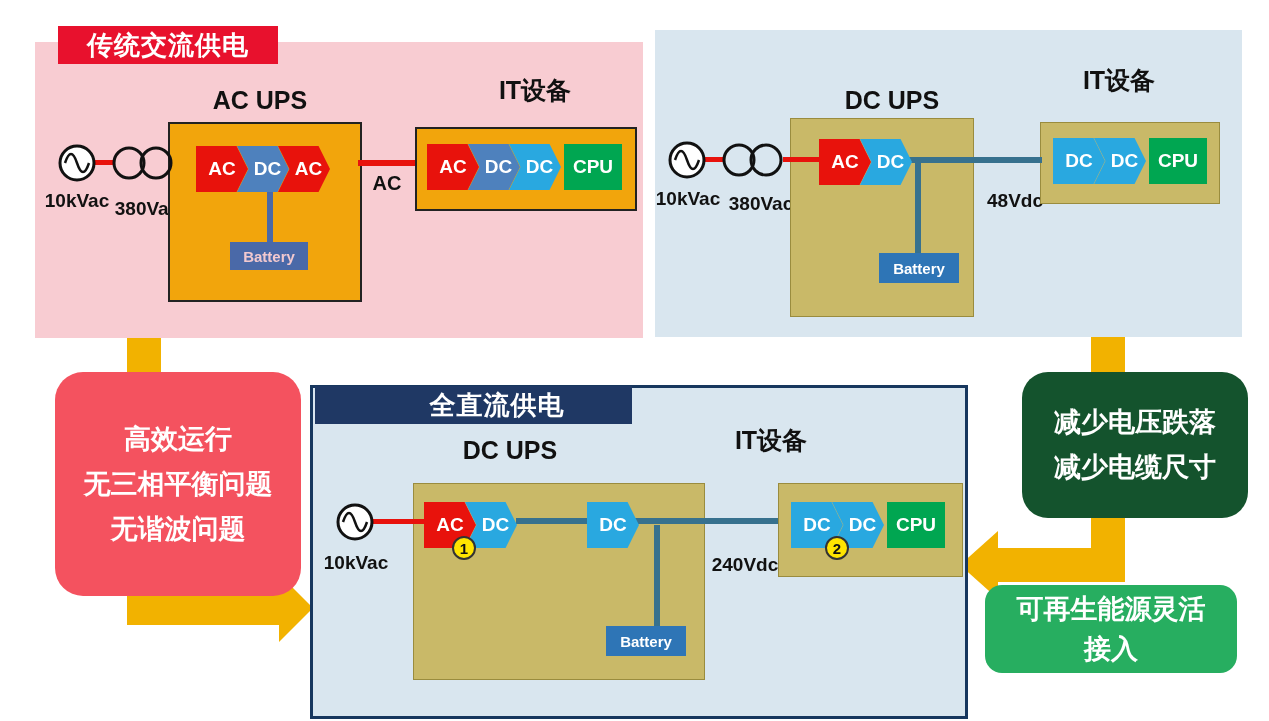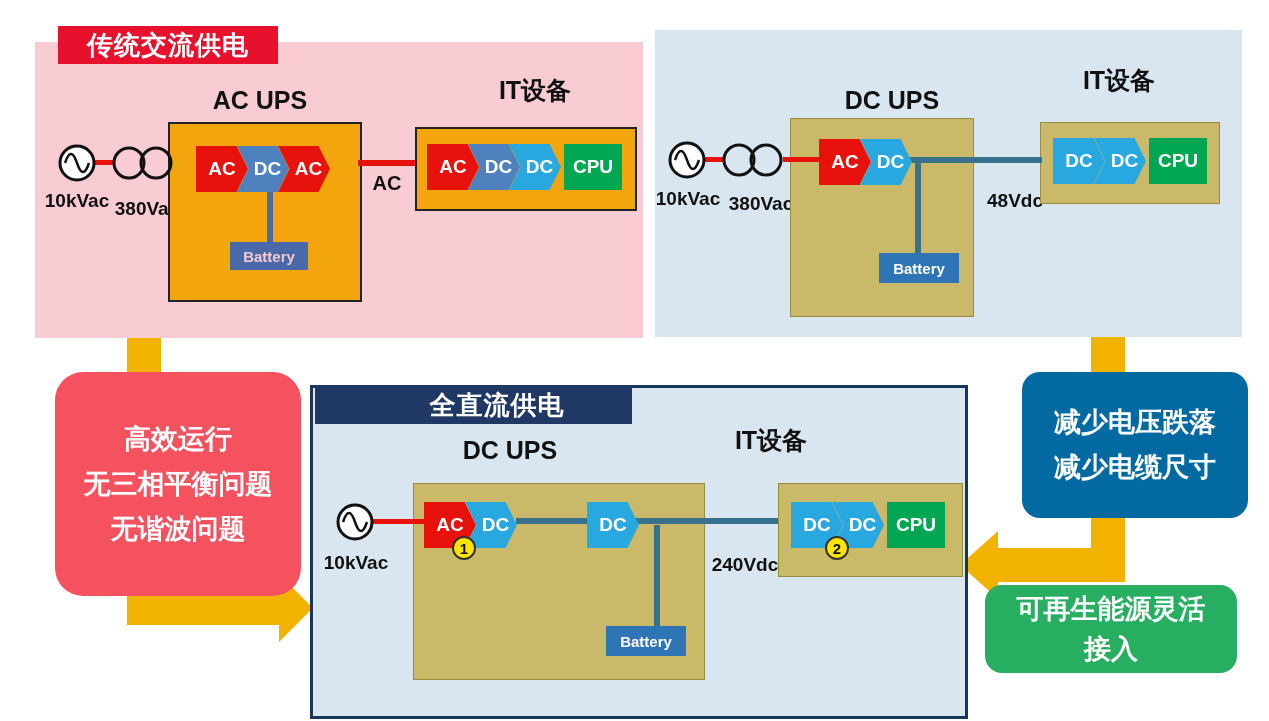--- a/index.html
+++ b/index.html
@@ -55,21 +55,21 @@
   .arrbar{position:absolute;background:#f2b200;z-index:0;}
   .arrhead-right{position:absolute;width:0;height:0;z-index:0;
     border-top:34px solid transparent;border-bottom:34px solid transparent;border-left:34px solid #f2b200;}
   .arrhead-left{position:absolute;width:0;height:0;z-index:0;
     border-top:34px solid transparent;border-bottom:34px solid transparent;border-right:38px solid #f2b200;}
   
   .callout{position:absolute;z-index:4;color:#ffffff;font-weight:bold;font-size:27px;
     text-align:center;display:flex;flex-direction:column;justify-content:center;}
   .callout div{line-height:45px;}
   .co-red{background:#f4525f;border-radius:28px;}
-  .co-teal{background:#0369a1;border-radius:18px;}
+  .co-teal{background:#14532d;border-radius:26px;}
   .co-green{background:#27ae60;border-radius:17px;}
   .srcicon{position:absolute;z-index:2;}
 </style>
 </head>
 <body>
 
 <div id="stage">
 
   <div class="arrbar" style="left:127px;top:337px;width:34px;height:288px;"></div>
   <div class="arrbar" style="left:127px;top:591px;width:152px;height:34px;"></div>

